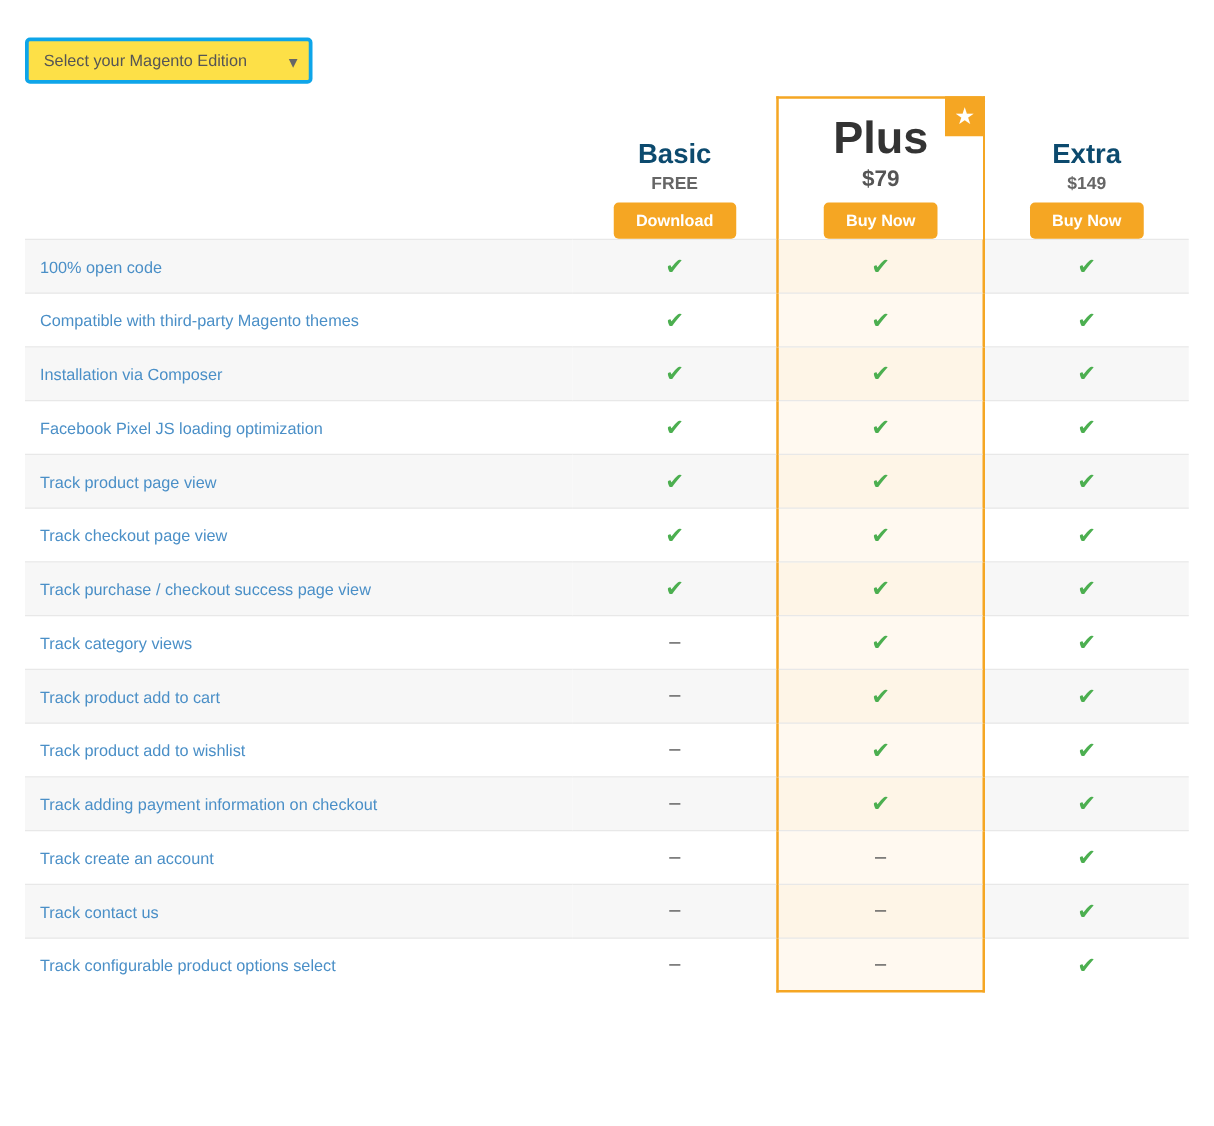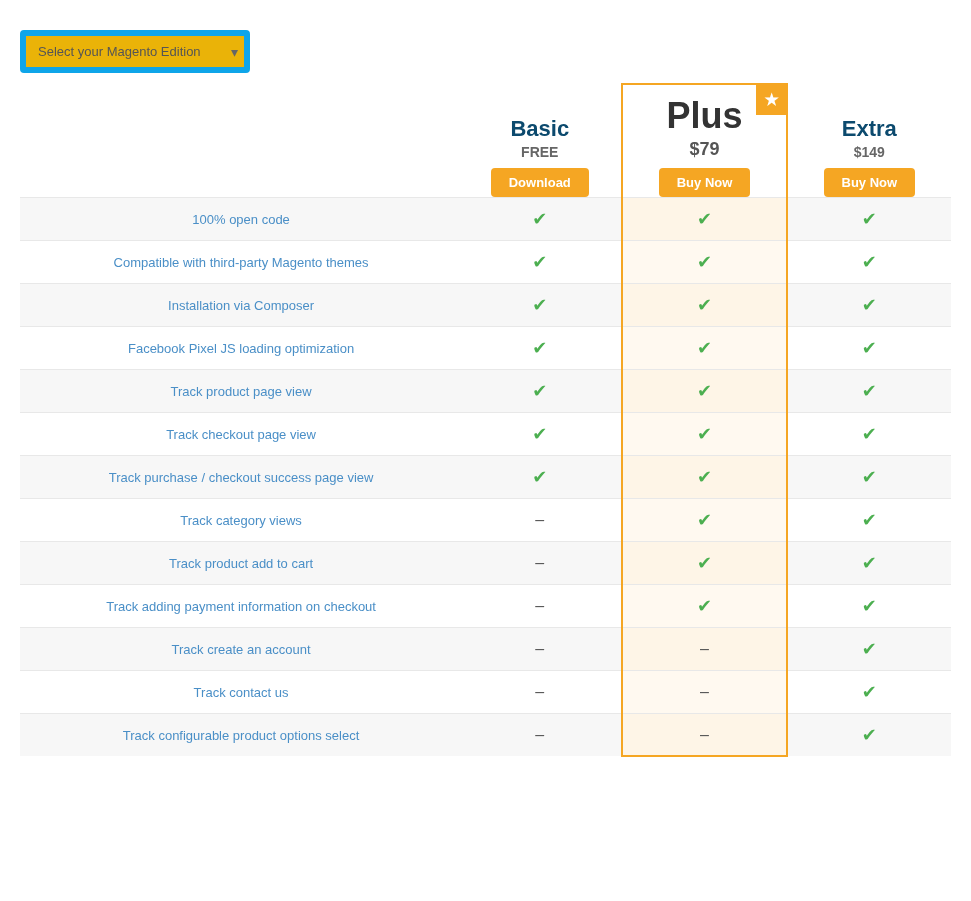--- a/index.html
+++ b/index.html
@@ -19,25 +19,25 @@
       align-items: flex-start;
       margin-bottom: 10px;
     }
     .select-wrapper {
       width: 230px;
       margin-top: 10px;
     }
     .select-wrapper select {
       width: 100%;
       padding: 8px 12px;
-      border: 6px solid #0ea5e9;
+      border: 3px solid #0ea5e9;
       border-radius: 4px;
       font-size: 13px;
       color: #555;
-      background: #eab308;
+      background: #fde047;
       appearance: none;
       -webkit-appearance: none;
       cursor: pointer;
     }
     .select-arrow {
       position: relative;
     }
     .select-arrow::after {
       content: '▾';
       position: absolute;
@@ -52,21 +52,21 @@
       width: 100%;
       border-collapse: collapse;
       margin-top: 0;
     }
     .pricing-table th, .pricing-table td {
       padding: 0;
       text-align: center;
       vertical-align: middle;
     }
     .pricing-table .feature-col {
-      text-align: center;
+      text-align: left;
       width: 40%;
     }
     
     .header-row th {
       padding-bottom: 0;
       vertical-align: bottom;
     }
     .plan-header {
       padding: 10px 10px 0 10px;
     }
@@ -259,20 +259,26 @@
           <td class="plus-col"><span class="check">✔</span></td>
           <td><span class="check">✔</span></td>
         </tr>
         <tr class="feature-row">
           <td class="feature-col"><span class="feature-label">Track product add to cart</span></td>
           <td><span class="dash">–</span></td>
           <td class="plus-col"><span class="check">✔</span></td>
           <td><span class="check">✔</span></td>
         </tr>
         <tr class="feature-row">
+          <td class="feature-col"><span class="feature-label">Track product add to wishlist</span></td>
+          <td><span class="dash">–</span></td>
+          <td class="plus-col"><span class="check">✔</span></td>
+          <td><span class="check">✔</span></td>
+        </tr>
+        <tr class="feature-row">
           <td class="feature-col"><span class="feature-label">Track adding payment information on checkout</span></td>
           <td><span class="dash">–</span></td>
           <td class="plus-col"><span class="check">✔</span></td>
           <td><span class="check">✔</span></td>
         </tr>
         <tr class="feature-row">
           <td class="feature-col"><span class="feature-label">Track create an account</span></td>
           <td><span class="dash">–</span></td>
           <td class="plus-col"><span class="dash">–</span></td>
           <td><span class="check">✔</span></td>

